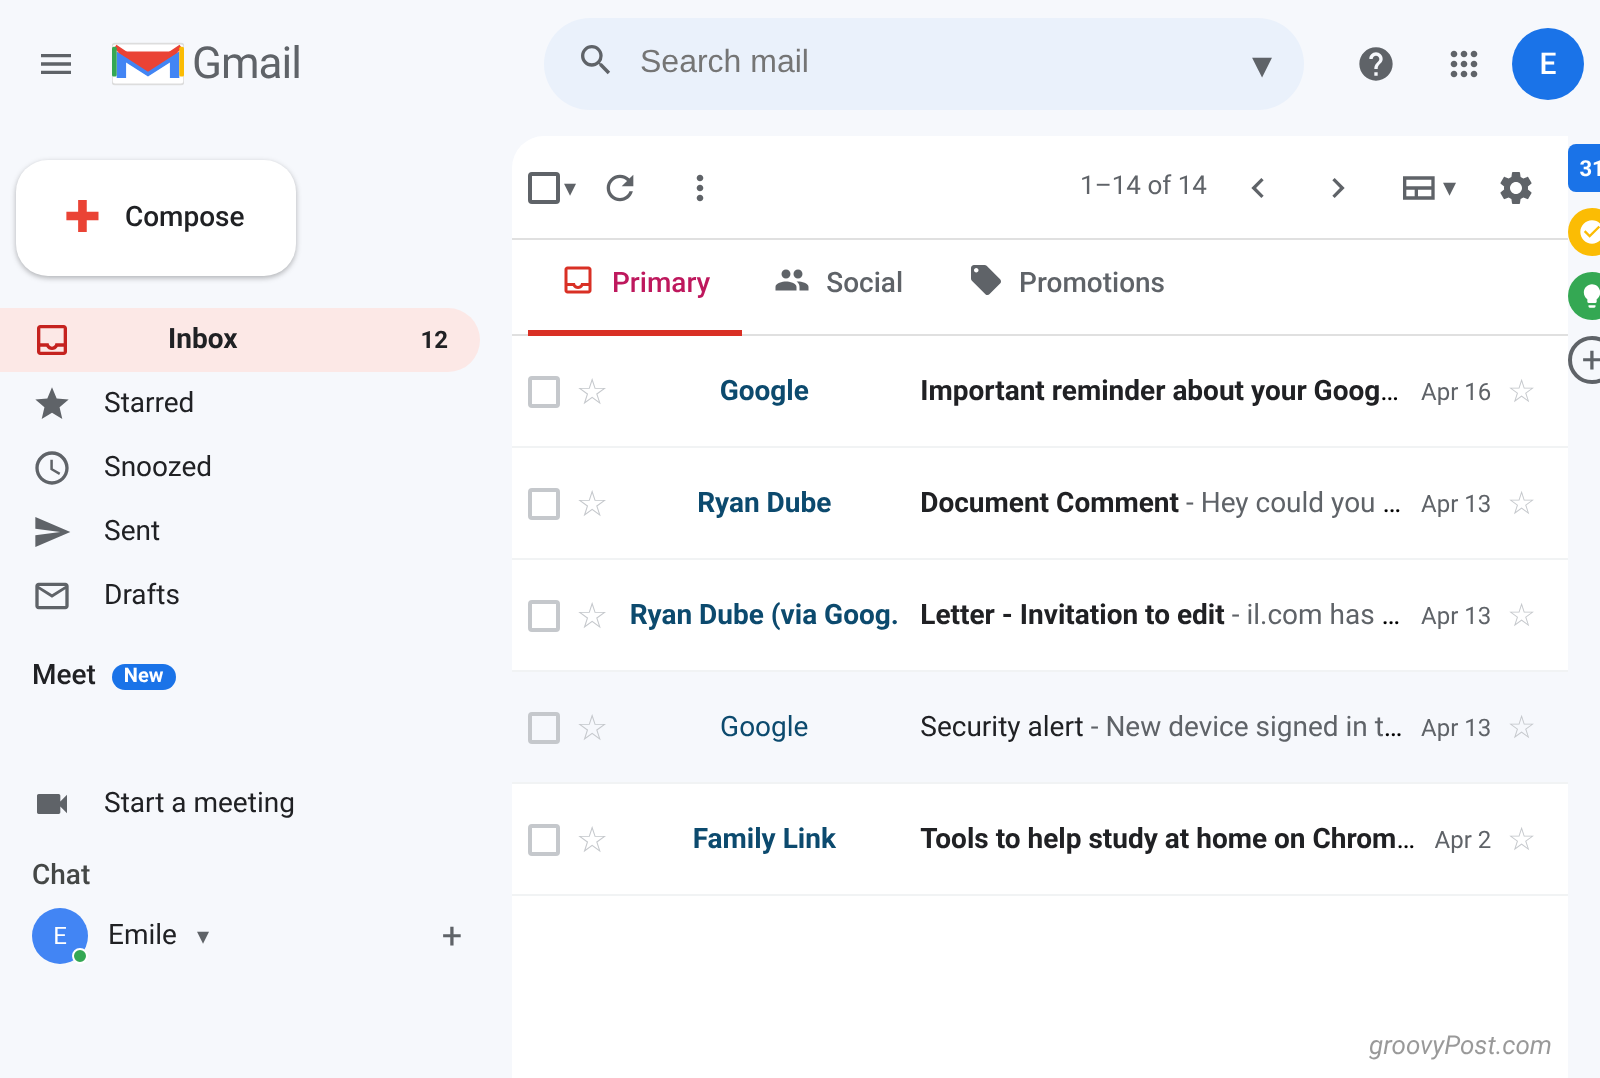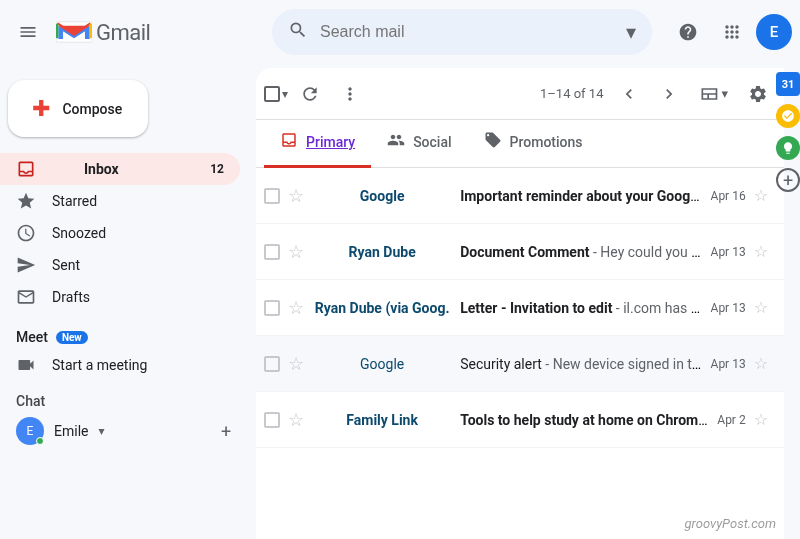--- a/index.html
+++ b/index.html
@@ -204,20 +204,21 @@
       display: flex;
       align-items: center;
       gap: 16px;
       padding: 4px 16px;
       height: 32px;
       cursor: pointer;
       color: #202124;
       font-size: 14px;
       border-radius: 0 16px 16px 0;
       margin-right: 16px;
+      margin-top: 36px;
     }
 
     .chat-section {
       margin-top: 8px;
     }
     .chat-header {
       display: flex;
       align-items: center;
       gap: 8px;
       padding: 4px 16px;
@@ -344,23 +345,22 @@
       padding: 0 16px;
       height: 48px;
       cursor: pointer;
       color: #5f6368;
       font-size: 14px;
       font-weight: 500;
       border-bottom: 3px solid transparent;
       position: relative;
     }
     .tab.active {
-      color: #6d28d9;
+      color: #be185d;
       border-bottom-color: #d93025;
-      text-decoration: underline;
     }
     .tab-icon { font-size: 18px; }
 
     
     .email-list {
       flex: 1;
       overflow-y: auto;
     }
     .email-row {
       display: flex;
@@ -429,21 +429,21 @@
       white-space: nowrap;
       flex-shrink: 0;
     }
 
     
     .right-strip {
       width: 16px;
       background: #f6f8fc;
       display: flex;
       flex-direction: column;
-      align-items: flex-end;
+      align-items: flex-start;
       padding-top: 8px;
       gap: 8px;
     }
     .strip-icon {
       width: 24px; height: 24px;
       border-radius: 50%;
       display: flex; align-items: center; justify-content: center;
       cursor: pointer;
       color: #5f6368;
       font-size: 16px;

